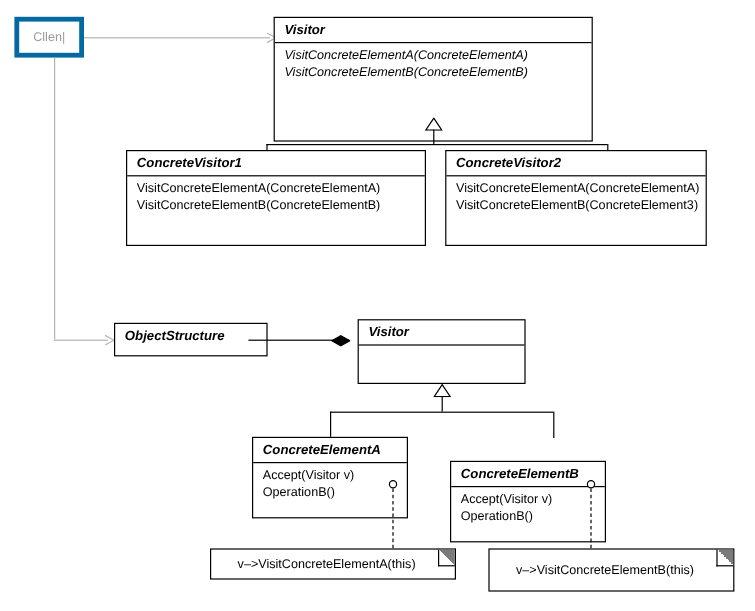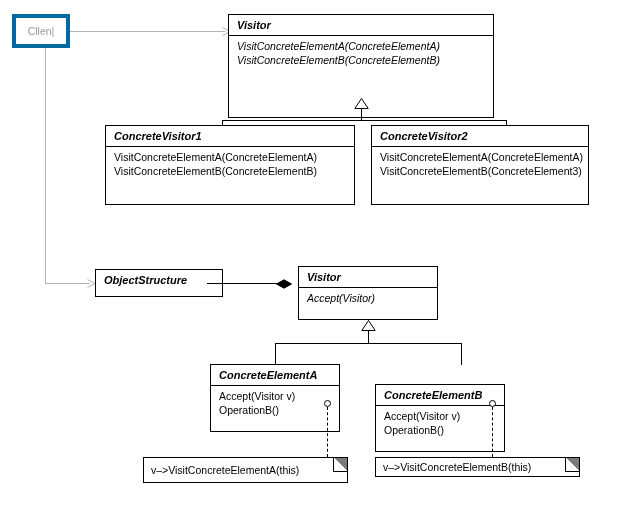--- a/index.html
+++ b/index.html
@@ -62,21 +62,22 @@
     justify-content: center;
   }
   
   .note {
     position: absolute;
     background: #ffffff;
     border: 1px solid #000000;
     box-sizing: border-box;
     display: flex;
     align-items: center;
-    padding-left: 7px;
+    padding-left: 22px;
+    margin-left: 32px;
   }
   .note .txt {
     font-size: 10.5px;
     color: #000;
     white-space: nowrap;
   }
   .note .fold {
     position: absolute;
     top: 0;
     right: 0;
@@ -201,23 +202,20 @@
   <div class="ln h" style="left:207px; top:283px; width:84px;"></div>
   <div class="diamond" style="left:276px; top:279px;">
     <svg width="16" height="10" viewBox="0 0 16 10">
         <path d="M0.5 5 L8 0.8 L15.5 5 L8 9.2 Z" fill="#000000" stroke="#000" stroke-width="1"></path>
       </svg>
   </div>
 
   <div class="box" style="left:298px; top:266px; width:140px; height:54px;">
     <div class="title italic">Visitor</div>
     <div class="sep"></div>
-    <div class="ops">
-      <div class="op italic">Accept(Visitor)</div>
-    </div>
   </div>
 
   <div class="tri-up-ol" style="left:361px; top:320px;">
     <svg width="15" height="11" viewBox="0 0 15 11">
         <path d="M7.5 0.5 L14.2 10.5 L0.8 10.5 Z" fill="#ffffff" stroke="#000" stroke-width="1"></path>
       </svg>
   </div>
   <div class="ln v" style="left:368px; top:330px; height:13px;"></div>
   <div class="ln h" style="left:275px; top:343px; width:186px;"></div>
   <div class="ln v" style="left:275px; top:343px; height:22px;"></div>
@@ -244,18 +242,18 @@
   <div class="anchor" style="left:324px; top:400px;"></div>
   <div class="dash" style="left:327px; top:407px; height:50px;"></div>
   <div class="anchor" style="left:489px; top:400px;"></div>
   <div class="dash" style="left:492px; top:407px; height:50px;"></div>
 
   <div class="note" style="left:143px; top:457px; width:205px; height:26px;">
     <span class="txt">v–&gt;VisitConcreteElementA(this)</span>
     <span class="fold"></span>
   </div>
 
-  <div class="note" style="left:375px; top:457px; width:205px; height:20px;">
+  <div class="note" style="left:375px; top:457px; width:205px; height:36px;">
     <span class="txt">v–&gt;VisitConcreteElementB(this)</span>
     <span class="fold"></span>
   </div>
 
 </div>
 
 </body></html>

